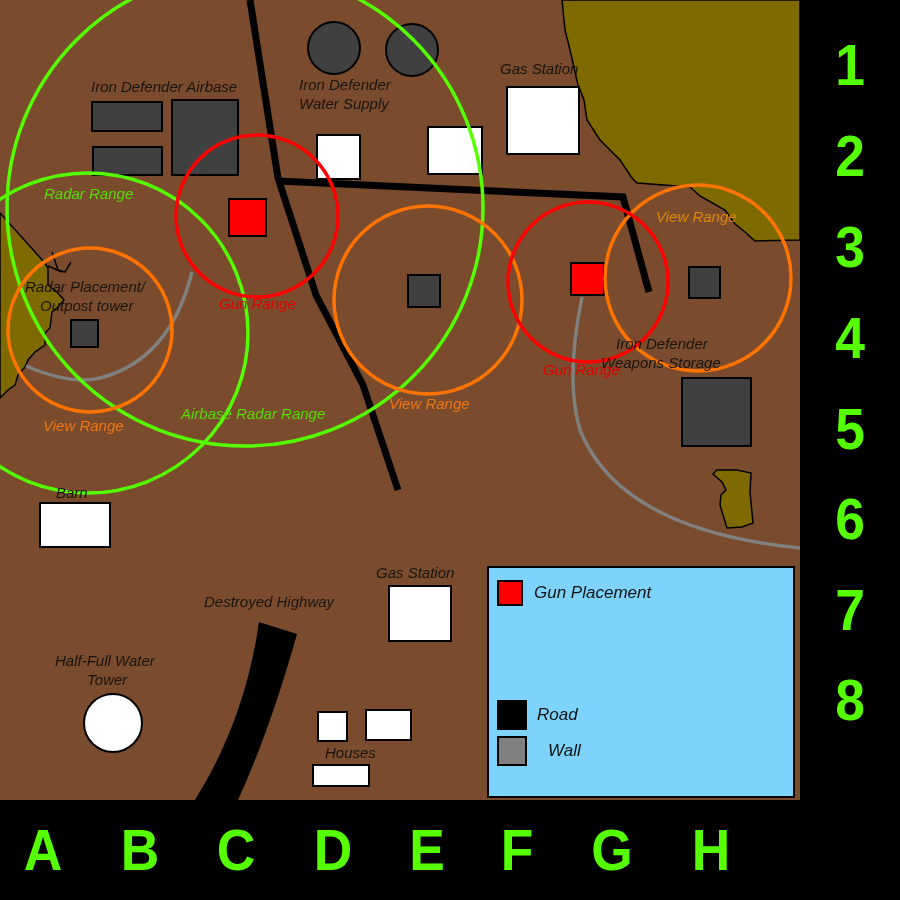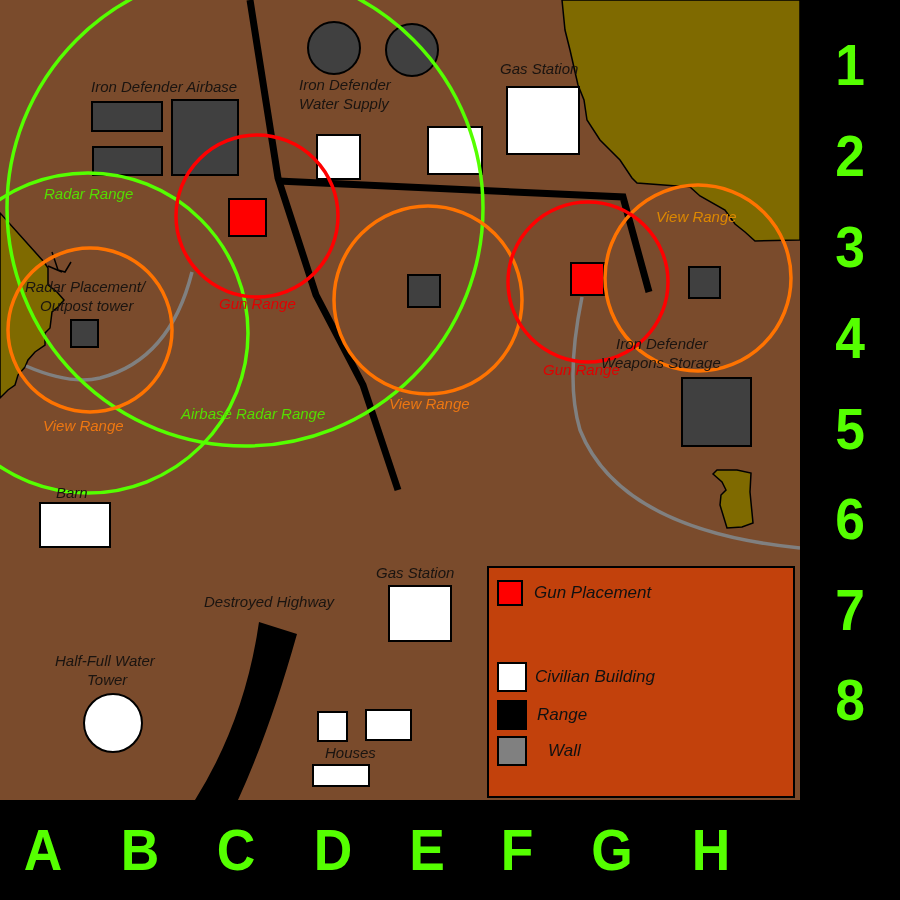--- a/index.html
+++ b/index.html
@@ -1,20 +1,20 @@
 <!DOCTYPE html>
 <html><head>
 <meta charset="utf-8">
 <style>
   html, body { margin: 0; padding: 0; background: #000; }
   #root { position: relative; width: 900px; height: 900px; background: #000; overflow: hidden; }
   #map { position: absolute; left: 0; top: 0; width: 800px; height: 800px; }
   svg text { font-family: "Liberation Sans", sans-serif; font-style: italic; }
   .lbl { font-size: 15px; fill: #1a1410; }
-  .legend-box { position: absolute; left: 487px; top: 566px; width: 308px; height: 232px; background: #c2410c; border: 2px solid #000; box-sizing: border-box; }
+  .legend-box { position: absolute; left: 487px; top: 566px; width: 308px; height: 232px; background: #7dd3fc; border: 2px solid #000; box-sizing: border-box; }
   .legend-item { position: absolute; left: 8px; display: flex; align-items: center; }
   .legend-swatch { width: 26px; height: 26px; border: 2px solid #000; box-sizing: border-box; }
   .legend-label { margin-left: 11px; font-family: "Liberation Sans", sans-serif; font-style: italic; font-size: 17px; color: #111; }
   .grid-col { position: absolute; top: 800px; width: 800px; height: 100px; }
   .grid-row { position: absolute; left: 800px; top: 0; width: 100px; height: 800px; }
   .grid-label { position: absolute; font-family: "Liberation Sans", sans-serif; font-weight: bold; font-size: 58px; color: #55ff00; text-align: center; width: 60px; line-height: 60px; transform: scaleX(0.92); }
 </style>
 </head>
 <body>
 
@@ -90,27 +90,23 @@
     <text class="lbl" x="55" y="666">Half-Full Water</text>
     <text class="lbl" x="87" y="685">Tower</text>
     <text class="lbl" x="325" y="758">Houses</text>
   </svg>
 
   <div class="legend-box">
     <div class="legend-item" style="top:12px">
       <div class="legend-swatch" style="background:#ff0000"></div>
       <span class="legend-label">Gun Placement</span>
     </div>
-    <div class="legend-item" style="top:94px">
-      <div class="legend-swatch" style="background:#ffffff; width:30px; height:30px;"></div>
-      <span class="legend-label" style="margin-left:8px">Civilian Building</span>
-    </div>
     <div class="legend-item" style="top:132px">
       <div class="legend-swatch" style="background:#000000; width:30px; height:30px;"></div>
-      <span class="legend-label" style="margin-left:10px">Range</span>
+      <span class="legend-label" style="margin-left:10px">Road</span>
     </div>
     <div class="legend-item" style="top:168px">
       <div class="legend-swatch" style="background:#808080; width:30px; height:30px;"></div>
       <span class="legend-label" style="margin-left:21px">Wall</span>
     </div>
   </div>
 
   <div class="grid-col">
     <div class="grid-label" style="left:13px; top:20px">A</div>
     <div class="grid-label" style="left:110px; top:20px">B</div>

